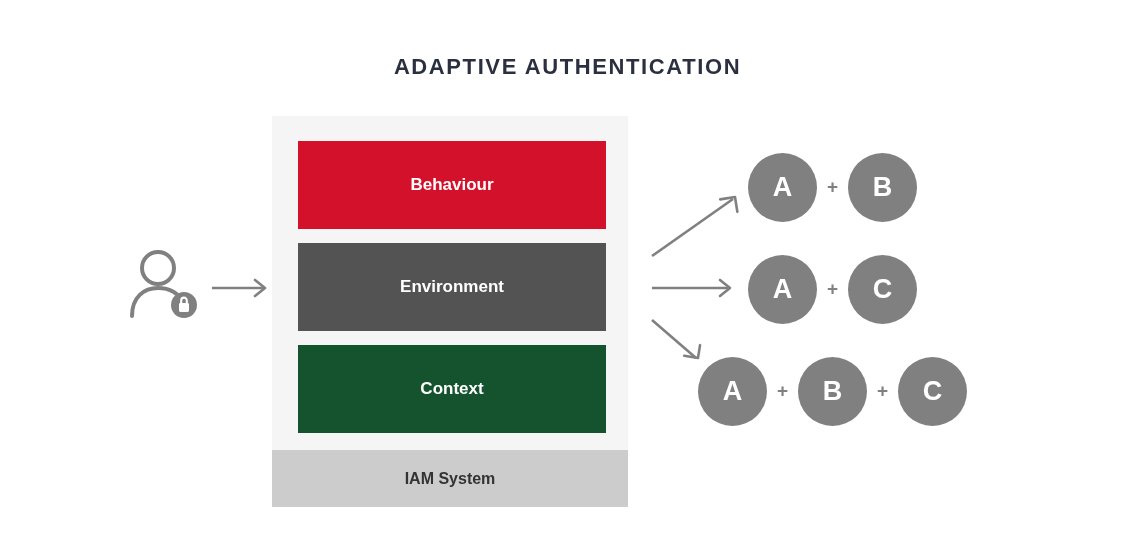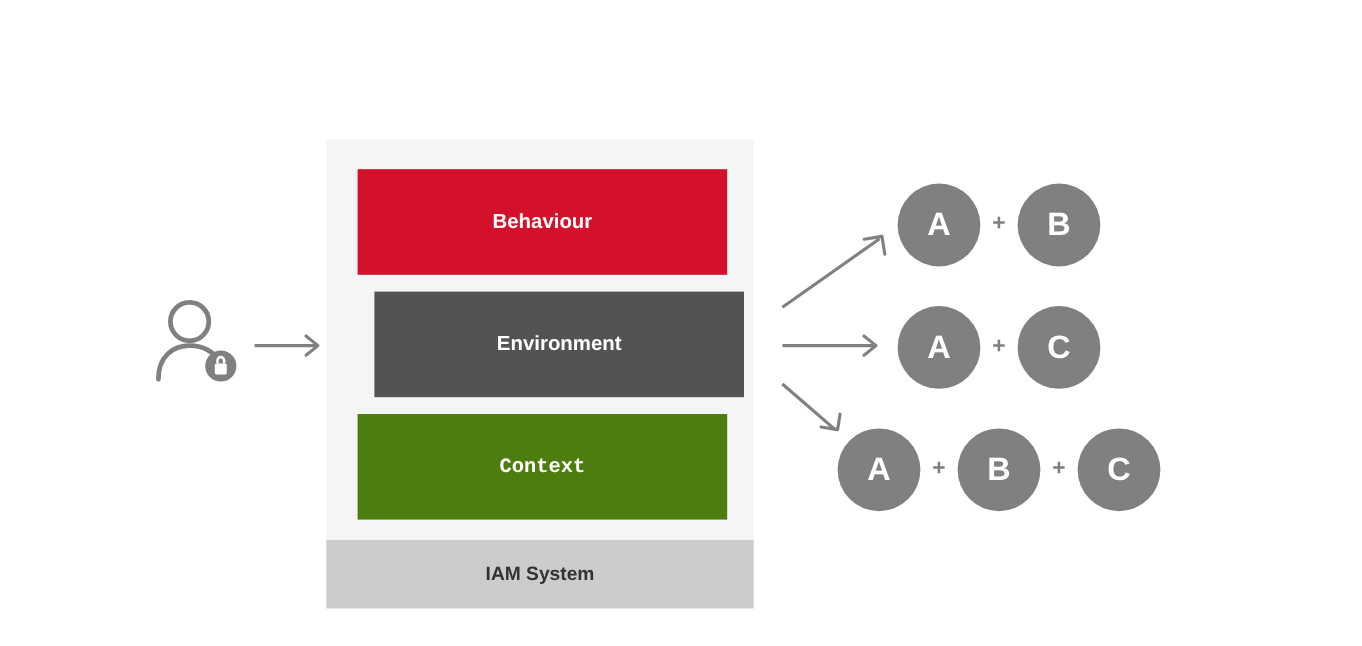--- a/index.html
+++ b/index.html
@@ -135,20 +135,21 @@
     font-size: 19px;
     font-weight: bold;
     flex: 0 0 auto;
   }
 </style>
 </head>
 <body>
 
 <div id="canvas">
 
+  <div class="title">ADAPTIVE AUTHENTICATION</div>
 
   <div class="user-icon">
     <svg width="80" height="80" viewBox="0 0 80 80" aria-hidden="true">
       <circle cx="32" cy="20" r="16" fill="none" stroke="#808080" stroke-width="4"></circle>
       <path d="M6 68 C6 49 18 40 32 40 C44 40 53 46 58 55" fill="none" stroke="#808080" stroke-width="4" stroke-linecap="round"></path>
       <circle cx="58" cy="57" r="13" fill="#808080"></circle>
       <rect x="53" y="55" width="10" height="9" rx="1.4" fill="#ffffff"></rect>
       <path d="M55.2 55 v-2.6 a2.8 2.8 0 0 1 5.6 0 V55" fill="none" stroke="#ffffff" stroke-width="2.1"></path>
     </svg>
   </div>
@@ -157,24 +158,24 @@
     <svg width="58" height="24" viewBox="0 0 58 24" aria-hidden="true">
       <line x1="0" y1="12" x2="52" y2="12" stroke="#808080" stroke-width="2.6"></line>
       <polyline points="43,4 53,12 43,20" fill="none" stroke="#808080" stroke-width="2.6" stroke-linecap="round" stroke-linejoin="round"></polyline>
     </svg>
   </div>
 
   <div class="panel">
     <div class="layer layer-behaviour" style="background:#d4112a;">
       <span>Behaviour</span>
     </div>
-    <div class="layer layer-environment" style="background:#535353;margin-left:14px;">
+    <div class="layer layer-environment" style="background:#535353;">
       <span>Environment</span>
     </div>
-    <div class="layer layer-context" style="background:#4d7c0f;font-family:Liberation Mono, monospace;">
+    <div class="layer layer-context" style="background:#14532d;">
       <span>Context</span>
     </div>
     <div class="iam-band" style="background:#cccccc;">
       <span>IAM System</span>
     </div>
   </div>
 
   <div class="flow-arrows">
     <svg width="110" height="195" viewBox="0 0 110 195" aria-hidden="true">
 

